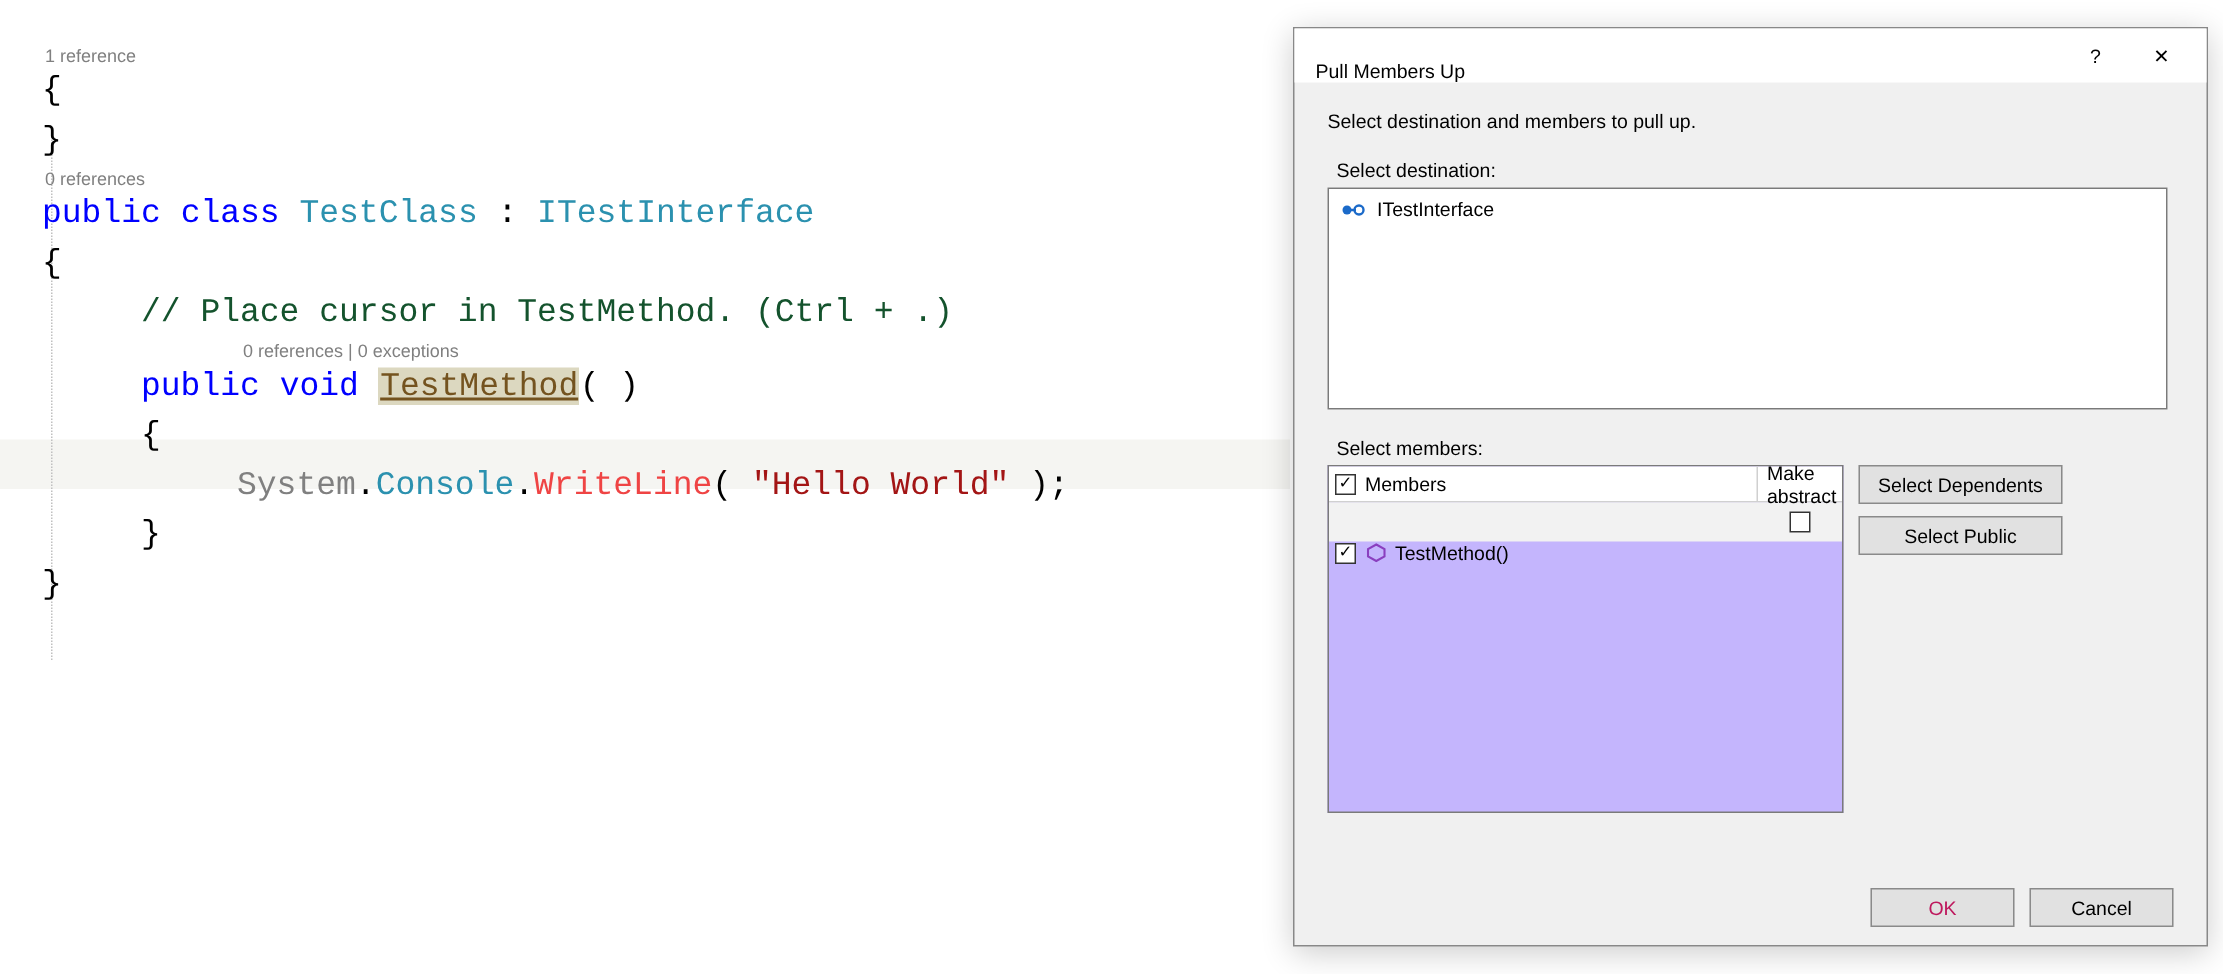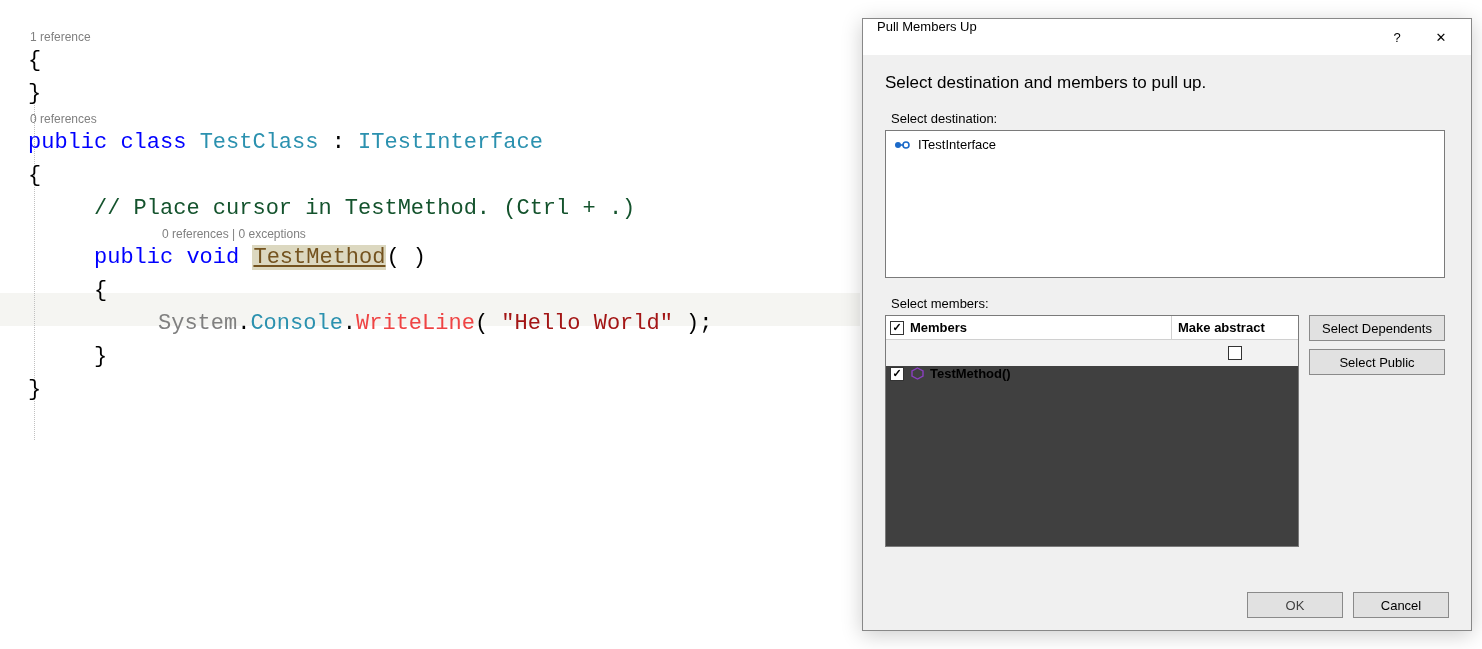--- a/index.html
+++ b/index.html
@@ -66,53 +66,52 @@
     width: 610px; height: 613px;
     background: #f0f0f0;
     border: 1px solid #888;
     box-shadow: 0 4px 20px rgba(0,0,0,.2);
     font-size: 13px;
   }
   .dlg-titlebar {
     height: 36px;
     background: #fff;
     display: flex;
-    align-items: flex-start;
+    align-items: flex-end;
     padding: 0 8px 0 14px;
   }
   .dlg-title { flex: 1; color: #000; font-size: 13px; }
   .dlg-title-btn {
     width: 44px; height: 36px;
     display: flex; align-items: center; justify-content: center;
     color: #000;
     cursor: default;
   }
   .dlg-body {
     padding: 18px 22px 14px 22px;
   }
-  .dlg-instr { font-size: 17px; color: #000; margin-bottom: 18px; }
+  .dlg-instr { font-size: 13px; color: #000; margin-bottom: 18px; }
   .dlg-label { font-size: 13px; color: #000; margin-bottom: 4px; padding-left: 6px; }
   .dest-box {
     width: 560px; height: 148px;
     border: 1px solid #7a7a7a;
     background: #fff;
     padding: 6px 8px;
     margin-bottom: 18px;
   }
   .dest-item { display: flex; align-items: center; gap: 8px; font-size: 13px; }
   .iface-icon {
     width: 16px; height: 12px;
     display: flex; align-items: center; justify-content: center;
   }
   .members-row { display: flex; gap: 10px; }
   .members-table {
-    width: 414px; height: 232px;
+    width: 344px; height: 232px;
     border: 1px solid #7a7a7a;
-    background: #404040;
-    font-weight: bold;
+    background: #c4b5fd;
   }
   .mt-head {
     display: flex;
     height: 24px;
     border-bottom: 1px solid #d0d0d0;
     align-items: center;
     font-size: 13px;
     background: #fff;
   }
   .mt-head .col1 {
@@ -167,21 +166,21 @@
     font-size: 13px;
     cursor: default;
   }
   .side-btns .btn { width: 136px; }
   .dlg-footer {
     position: absolute;
     bottom: 12px; right: 22px;
     display:flex; gap:10px;
   }
   .dlg-footer .btn { width: 96px; }
-  .btn.disabled { color: #404040; }
+  .btn.disabled { color: #be185d; }
 </style>
 </head>
 <body>
 
 <div class="editor">
   <div class="cursor-line-bg"></div>
   <div class="structure-guide" style="top:90px;height:350px"></div>
 
   <div class="codelens">1 reference</div>
   <div class="line"><span class="tok-punc">{</span></div>

